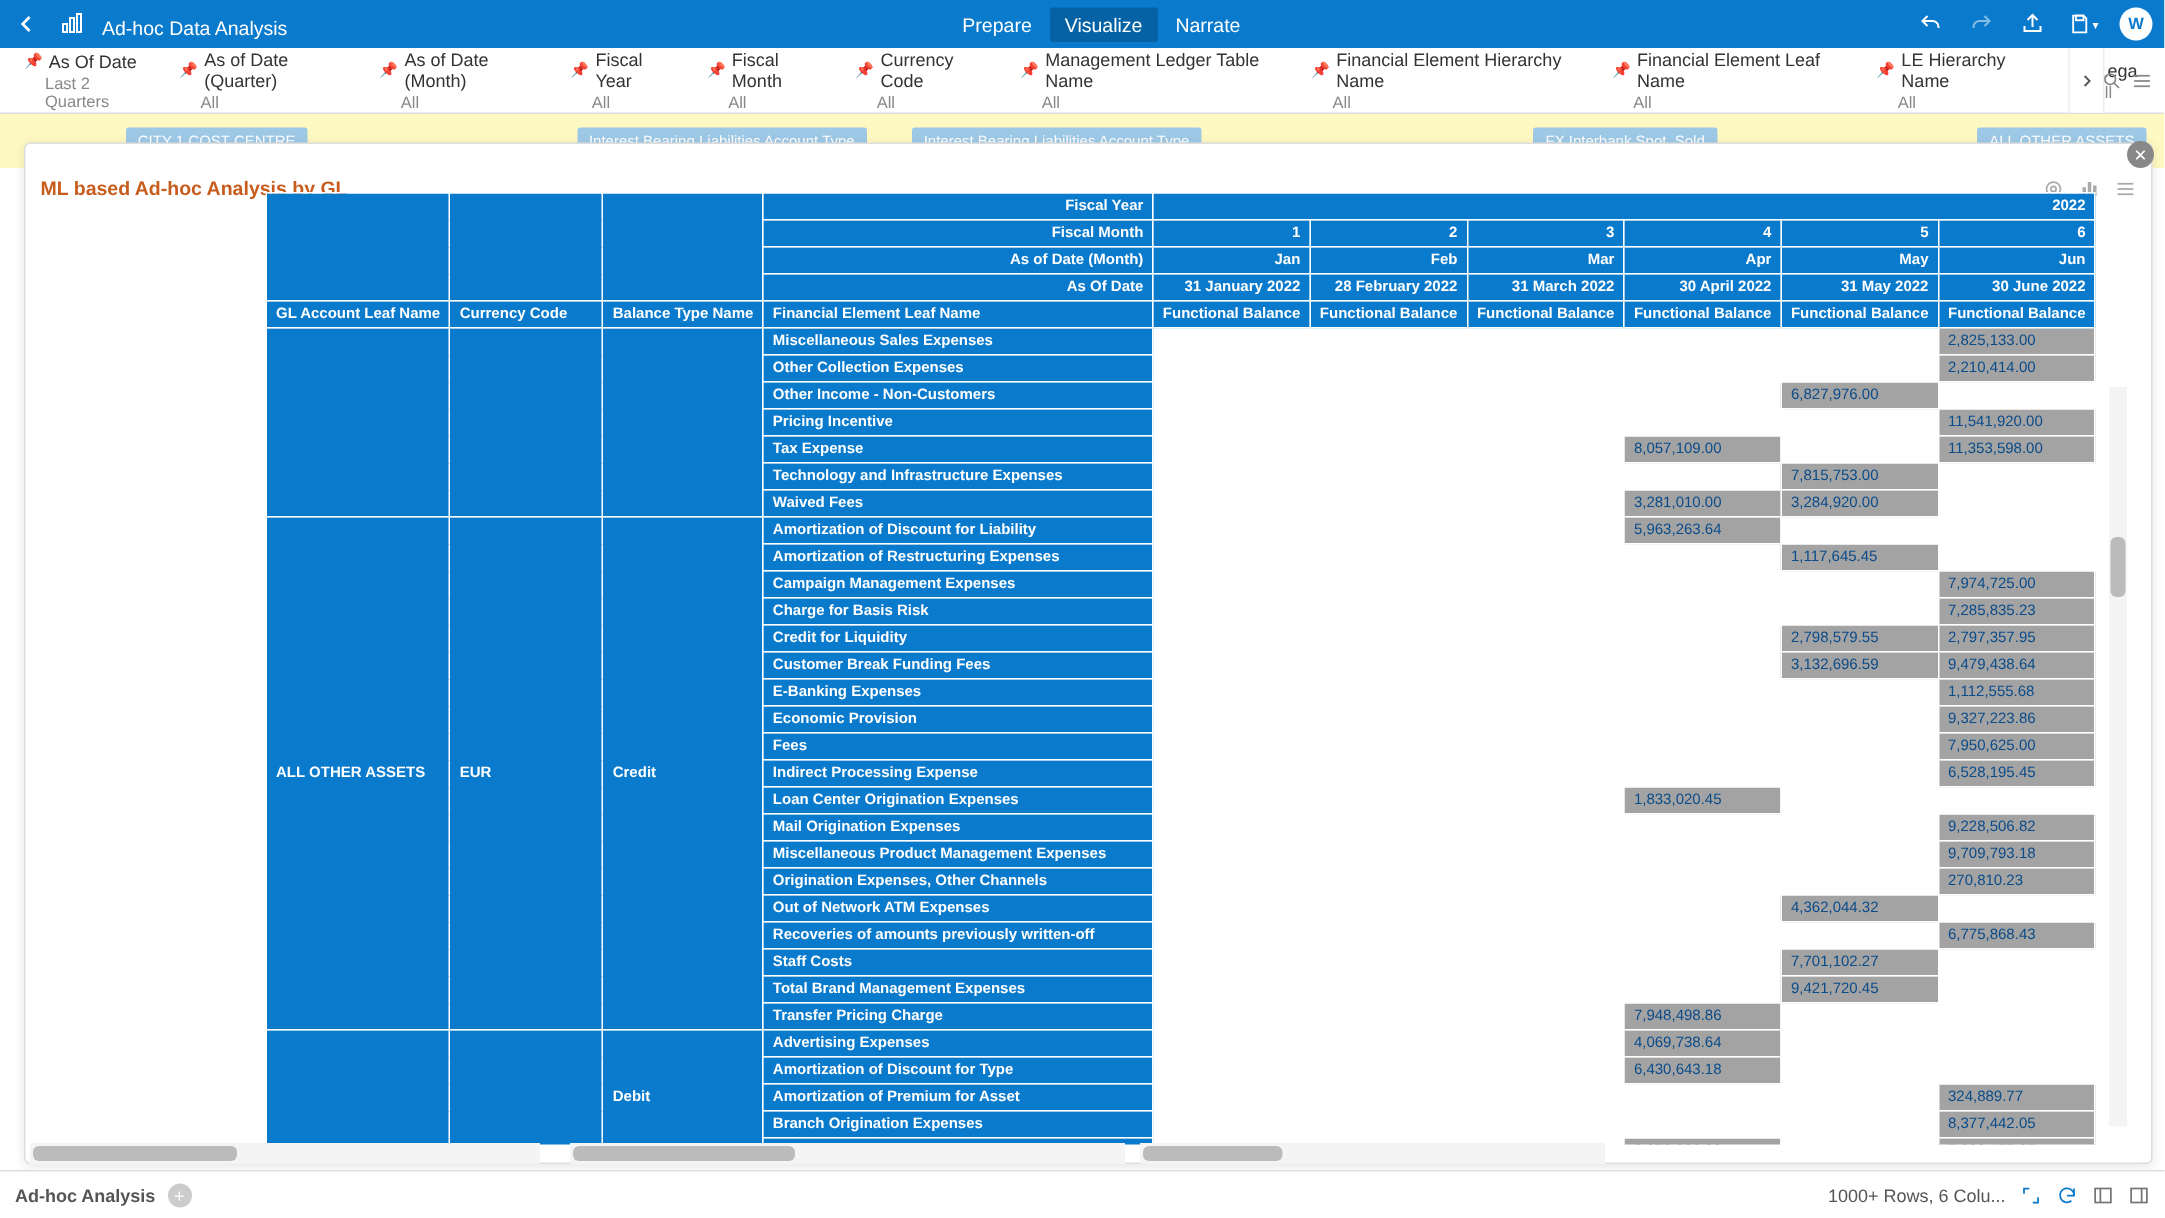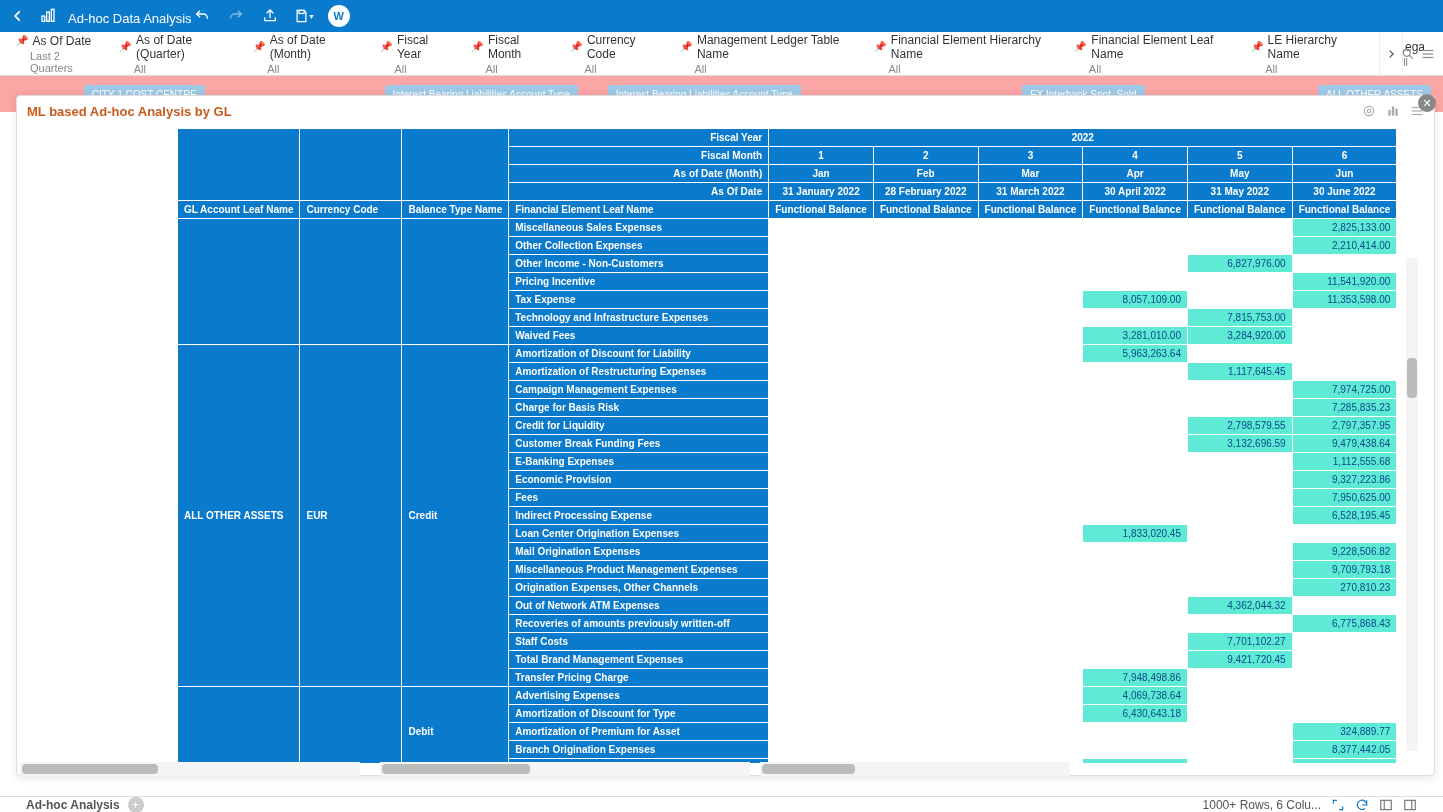--- a/index.html
+++ b/index.html
@@ -18,47 +18,47 @@
 
 .filter-bar{height:44px;background:#fff;border-bottom:1px solid #ddd;display:flex;align-items:stretch;padding-left:8px;position:relative}
 .filter-item{display:flex;flex-direction:column;justify-content:center;padding:0 18px 0 8px;cursor:pointer;position:relative}
 .filter-top{display:flex;align-items:center;gap:4px;font-size:12px;color:#333}
 .pin{color:#0a7acc;font-size:10px}
 .filter-bottom{font-size:11px;color:#888;margin-top:2px;padding-left:14px}
 .filter-scroll{position:absolute;right:40px;top:0;bottom:0;width:24px;background:#fff;display:flex;align-items:center;justify-content:center;cursor:pointer;border-left:1px solid #eee;border-right:1px solid #eee}
 .filter-tools{position:absolute;right:0;top:0;bottom:0;display:flex;align-items:center;gap:6px;padding:0 8px}
 .ft-icon{color:#888;cursor:pointer;display:flex;width:14px;height:14px}
 
-.bg-strip{height:36px;background:#fca5a5;display:flex;align-items:center;padding:0 12px;gap:12px}
+.bg-strip{height:36px;background:#fef9c3;display:flex;align-items:center;padding:0 12px;gap:12px}
 .bg-chip{background:#9ec9e6;color:#fff;font-size:10px;padding:4px 8px;border-radius:2px;white-space:nowrap}
 
 .panel{position:absolute;left:16px;right:8px;top:95px;bottom:36px;background:#fff;border:1px solid #ddd;border-radius:4px;box-shadow:0 2px 8px rgba(0,0,0,.1)}
-.panel-head{display:flex;align-items:flex-start;justify-content:space-between;padding:8px 10px}
+.panel-head{display:flex;align-items:flex-end;justify-content:space-between;padding:22px 10px}
 .panel-title{color:#c85c1d;font-size:13px;font-weight:bold}
 .panel-tools{display:flex;gap:10px;align-items:center}
 .pt-icon{color:#aaa;cursor:pointer;display:flex;width:14px;height:14px}
 .close-x{position:absolute;right:-2px;top:-2px;width:18px;height:18px;border-radius:50%;background:#888;color:#fff;display:flex;align-items:center;justify-content:center;font-size:11px;cursor:pointer}
 
 .grid-wrap{position:absolute;left:160px;right:14px;top:32px;bottom:12px;overflow:hidden}
 .grid{border-collapse:collapse;font-size:10px;table-layout:fixed}
 .grid th,.grid td{border:1px solid #fff;padding:3px 6px;white-space:nowrap}
 .grid .hdr{background:#0a7acc;color:#fff;font-weight:bold}
 .grid .hdr-r{text-align:right}
-.grid .hdr-c{text-align:center}
+.grid .hdr-c{text-align:right}
 .grid .rowlab{background:#0a7acc;color:#fff;font-weight:bold;text-align:left}
-.grid .val{color:#0a4b8a;text-align:right;background:#5eead4}
+.grid .val{color:#0a4b8a;background:#a3a3a3}
 .grid .val-empty{background:#fff}
 .col-narrow{width:102px}
 .col-leaf{width:260px}
 .col-m{width:92px}
 
 .vscroll{position:absolute;right:2px;top:130px;bottom:12px;width:12px;background:#f4f4f4}
 .vthumb{position:absolute;right:1px;width:10px;background:#bbb;border-radius:4px}
 
-.bottom-bar{position:absolute;bottom:0;left:0;right:0;height:16px;border-top:1px solid #ddd;background:#fff;display:flex;align-items:center;justify-content:space-between;padding:0 26px;font-size:12px;color:#555}
+.bottom-bar{position:absolute;bottom:0;left:0;right:0;height:32px;border-top:1px solid #ddd;background:#fff;display:flex;align-items:center;justify-content:space-between;padding:0 10px;font-size:12px;color:#555}
 .bb-left{display:flex;align-items:center;gap:8px}
 .bb-tab{font-weight:bold;cursor:pointer}
 .plus{width:16px;height:16px;border-radius:50%;background:#ccc;color:#fff;display:flex;align-items:center;justify-content:center;font-size:12px;cursor:pointer}
 .bb-right{display:flex;align-items:flex-end;gap:10px}
 .bb-icon{color:#0a7acc;cursor:pointer;display:flex;width:14px;height:14px}
 
 .hscroll-seg{position:absolute;bottom:36px;height:14px;background:#f4f4f4}
 .hthumb{height:10px;background:#bbb;margin:2px;border-radius:4px}
 
 svg{display:block}
@@ -75,20 +75,25 @@
     </div>
     <div class="chart-icon">
       <svg width="16" height="16" viewBox="0 0 24 24" fill="none" stroke="#fff" stroke-width="2">
           <rect x="3" y="12" width="4" height="8"></rect>
           <rect x="10" y="6" width="4" height="14"></rect>
           <rect x="17" y="2" width="4" height="18"></rect>
         </svg>
     </div>
     <div class="title">Ad-hoc Data Analysis</div>
   </div>
+  <div class="top-center" id="mode-tabs">
+      <div class="mode-tab">Prepare</div>
+      <div class="mode-tab active">Visualize</div>
+      <div class="mode-tab">Narrate</div>
+    </div>
   <div class="top-right">
     <div class="top-icon">
         <svg width="16" height="16" viewBox="0 0 24 24" fill="none" stroke="#fff" stroke-width="2">
           <path d="M9 14L4 9l5-5"></path>
           <path d="M4 9h10a6 6 0 016 6v1"></path>
         </svg>
       </div>
     <div class="top-icon" style="opacity:.5">
         <svg width="16" height="16" viewBox="0 0 24 24" fill="none" stroke="#fff" stroke-width="2">
           <path d="M15 14l5-5-5-5"></path>

